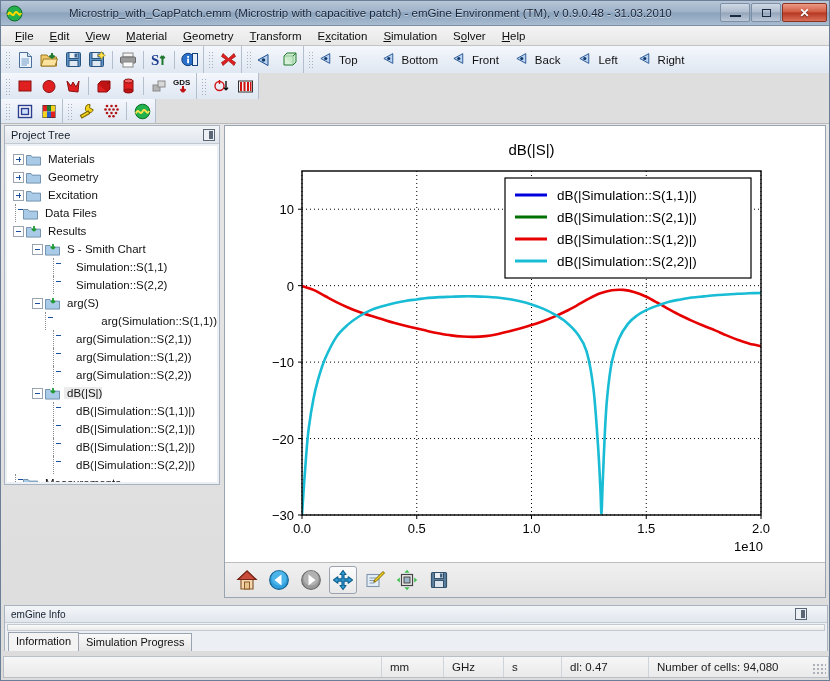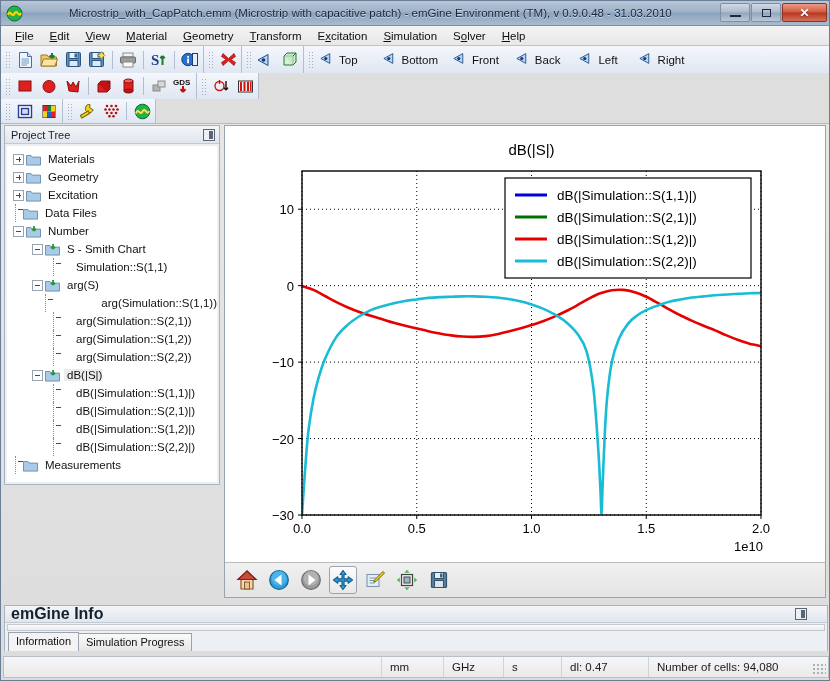--- a/index.html
+++ b/index.html
@@ -172,21 +172,21 @@
 
   
   .infodock {
     position: absolute; left: 3px; top: 604px; width: 824px; height: 46px;
     background: #eceff3; border: 1px solid #a9b3c0;
   }
   .info-caption {
     height: 17px; background: linear-gradient(to bottom, #f3f5f8, #e1e6ed);
     border-bottom: 1px solid #c2cad4;
     display: flex; align-items: center; justify-content: space-between;
-    padding: 0 20px 0 6px; font-size: 16px; color: #15202f; font-weight: bold;
+    padding: 0 20px 0 6px; font-size: 10px; color: #15202f;
   }
   .info-body { position: relative; height: 28px; background: #eceff3; }
   .info-scroll {
     position: absolute; left: 2px; right: 2px; top: 1px; height: 7px;
     background: linear-gradient(to bottom,#fbfbfb,#eaeaea);
     border: 1px solid #c4c9d0;
   }
   .tabstrip { position: absolute; left: 3px; top: 9px; display: flex; align-items: flex-end; }
   .tab {
     font-size: 11px; color: #101010; padding: 2px 7px 3px 7px;
@@ -590,34 +590,39 @@
               <path d="M0.5,2.5 h4.5 l1.2,1.6 h8.3 v8 h-14 z" fill="#a9cbe8" stroke="#5c7f9e" stroke-width=".8"></path>
             </svg></span>
           <span class="lbl">Data Files</span>
         </div>
         <div class="tnode" style="padding-left: 6px;">
           <span class="expander"></span>
           <span class="folder"><svg width="15" height="13" viewBox="0 0 15 13">
               <path d="M0.5,2.5 h4.5 l1.2,1.6 h8.3 v8 h-14 z" fill="#a9cbe8" stroke="#5c7f9e" stroke-width=".8"></path>
               <path d="M8,1 v5 M8,6 l-2,-2.2 M8,6 l2,-2.2" stroke="#1f9a33" stroke-width="1.8" fill="none"></path>
             </svg></span>
-          <span class="lbl">Number</span>
+          <span class="lbl">Results</span>
         </div>
         <div class="tnode" style="padding-left: 25px;">
           <span class="expander"></span>
           <span class="folder"><svg width="15" height="13" viewBox="0 0 15 13">
               <path d="M0.5,2.5 h4.5 l1.2,1.6 h8.3 v8 h-14 z" fill="#a9cbe8" stroke="#5c7f9e" stroke-width=".8"></path>
               <path d="M8,1 v5 M8,6 l-2,-2.2 M8,6 l2,-2.2" stroke="#1f9a33" stroke-width="1.8" fill="none"></path>
             </svg></span>
           <span class="lbl">S - Smith Chart</span>
         </div>
         <div class="tnode" style="padding-left: 44px;">
           <span class="expander none" style="border-left: 1px dotted rgb(138, 138, 138); height: 18px; width: 6px; margin-left: 2px;"></span>
           <span class="dotline"></span>
           <span class="lbl">Simulation::S(1,1)</span>
+        </div>
+        <div class="tnode" style="padding-left: 44px;">
+          <span class="expander none" style="border-left: 1px dotted rgb(138, 138, 138); height: 18px; width: 6px; margin-left: 2px;"></span>
+          <span class="dotline"></span>
+          <span class="lbl">Simulation::S(2,2)</span>
         </div>
         <div class="tnode" style="padding-left: 25px;">
           <span class="expander"></span>
           <span class="folder"><svg width="15" height="13" viewBox="0 0 15 13">
               <path d="M0.5,2.5 h4.5 l1.2,1.6 h8.3 v8 h-14 z" fill="#a9cbe8" stroke="#5c7f9e" stroke-width=".8"></path>
               <path d="M8,1 v5 M8,6 l-2,-2.2 M8,6 l2,-2.2" stroke="#1f9a33" stroke-width="1.8" fill="none"></path>
             </svg></span>
           <span class="lbl">arg(S)</span>
         </div>
         <div class="tnode" style="padding-left: 36px; justify-content: space-between;">

